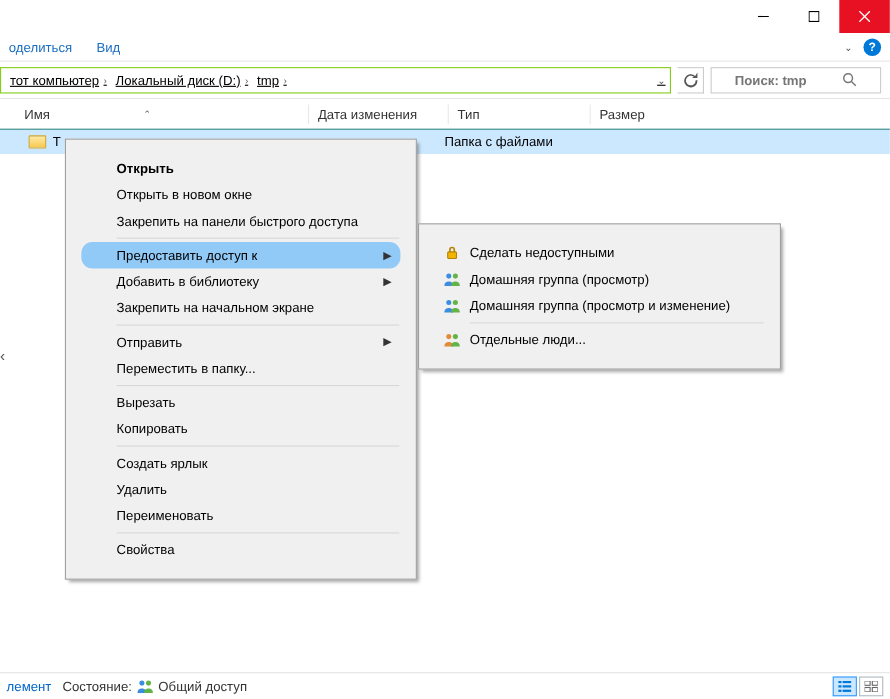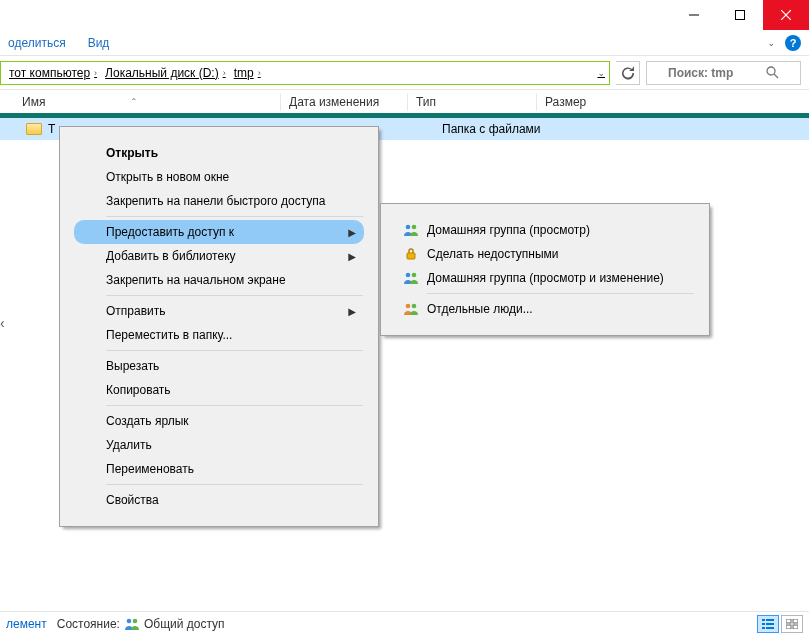--- a/index.html
+++ b/index.html
@@ -15,33 +15,33 @@
 .ribbon .right { margin-left: auto; display: flex; align-items: center; gap: 10px; }
 .help { width: 16px; height: 16px; border-radius: 50%; background: #0078d7; color: #fff; display: flex; align-items: center; justify-content: center; font-size: 11px; font-weight: bold; }
 
 .addr { height: 34px; display: flex; align-items: center; padding: 2px 8px 2px 0; gap: 6px; border-bottom: 1px solid #e5e5e5; }
 .crumbs { flex: 1; height: 24px; border: 1px solid #84cc16; display: flex; align-items: center; padding: 0 4px; overflow: hidden; text-decoration: underline; }
 .crumb { display: flex; align-items: center; gap: 4px; padding: 0 4px; white-space: nowrap; }
 .refresh { width: 24px; height: 24px; border: 1px solid #ccc; border-left: none; display: flex; align-items: center; justify-content: center; }
 .search { width: 155px; height: 24px; border: 1px solid #ccc; display: flex; align-items: center; padding: 0 21px; color: #767676; justify-content: space-between; font-weight: bold; }
 .chev { font-size: 9px; color: #555; }
 
-.headers { height: 28px; display: flex; align-items: center; border-bottom: 5px solid #0f766e; padding-left: 22px; color: #333; }
+.headers { height: 28px; display: flex; align-items: center; border-bottom: 1px solid #0f766e; padding-left: 22px; color: #333; }
 .col-name { width: 258px; display: flex; align-items: center; }
 .col-name .sort { margin-left: 85px; font-size: 8px; color: #555; }
 .col-date { width: 118px; }
 .col-type { width: 120px; }
 .col-size { width: 70px; }
 .badge-div { border-left: 1px solid #e8e8e8; height: 18px; margin-right: 8px; }
 
 .row { height: 22px; display: flex; align-items: center; padding-left: 26px; }
 .row.sel { background: #cce8ff; }
 .row .name { width: 260px; display: flex; align-items: center; gap: 6px; }
 .row .date { width: 118px; }
-.row .type { width: 120px; margin-left: 38px; }
+.row .type { width: 120px; }
 .folder-icon { width: 16px; height: 12px; background: linear-gradient(#ffe9a6,#f7ca4d); border: 1px solid #d6a72e; border-radius: 1px; }
 
 .ctxmenu { position: absolute; background: #f0f0f0; border: 1px solid #a0a0a0; box-shadow: 3px 3px 3px -1px rgba(0,0,0,.35); padding: 14px; }
 .menu1 { left: 59px; top: 126px; width: 320px; }
 .menu2 { left: 380px; top: 203px; width: 330px; }
 .mitem { height: 24px; display: flex; align-items: center; padding: 0 28px 0 32px; position: relative; white-space: nowrap; }
 .mitem.bold { font-weight: 600; }
 .mitem.hi { background: #91c9f7; border-radius: 10px; }
 .mitem .arrow { position: absolute; right: 8px; font-size: 10px; color: #333; }
 .msep { height: 1px; background: #d7d7d7; margin: 3px 1px 3px 32px; }
@@ -168,37 +168,37 @@
   <div class="mitem">Создать ярлык</div>
   <div class="mitem">Удалить</div>
   <div class="mitem">Переименовать</div>
   <div class="msep"></div>
   <div class="mitem">Свойства</div>
 </div>
 
 <div class="ctxmenu menu2">
   <div class="mitem">
     <span class="micon">
+        <svg width="14" height="14" viewBox="0 0 14 14">
+          <rect x="3" y="6" width="8" height="6" rx="1" fill="#f3b200" stroke="#b58100"></rect>
+          <path d="M5 6V4a2 2 0 0 1 4 0v2" fill="none" stroke="#b58100" stroke-width="1.5"></path>
+        </svg>
+      </span>
+    <span>Сделать недоступными</span>
+  </div>
+  <div class="mitem">
+    <span class="micon">
         <svg width="16" height="14" viewBox="0 0 16 14">
           <circle cx="5" cy="4" r="2.3" fill="#3a8de0"></circle>
           <circle cx="11" cy="4" r="2.3" fill="#63b446"></circle>
           <path d="M1 13c0-3 2-4 4-4s4 1 4 4z" fill="#3a8de0"></path>
           <path d="M7 13c0-3 2-4 4-4s4 1 4 4z" fill="#63b446"></path>
         </svg>
       </span>
     <span>Домашняя группа (просмотр)</span>
-  </div>
-  <div class="mitem">
-    <span class="micon">
-        <svg width="14" height="14" viewBox="0 0 14 14">
-          <rect x="3" y="6" width="8" height="6" rx="1" fill="#f3b200" stroke="#b58100"></rect>
-          <path d="M5 6V4a2 2 0 0 1 4 0v2" fill="none" stroke="#b58100" stroke-width="1.5"></path>
-        </svg>
-      </span>
-    <span>Сделать недоступными</span>
   </div>
   <div class="mitem">
     <span class="micon">
         <svg width="16" height="14" viewBox="0 0 16 14">
           <circle cx="5" cy="4" r="2.3" fill="#3a8de0"></circle>
           <circle cx="11" cy="4" r="2.3" fill="#63b446"></circle>
           <path d="M1 13c0-3 2-4 4-4s4 1 4 4z" fill="#3a8de0"></path>
           <path d="M7 13c0-3 2-4 4-4s4 1 4 4z" fill="#63b446"></path>
         </svg>
       </span>

